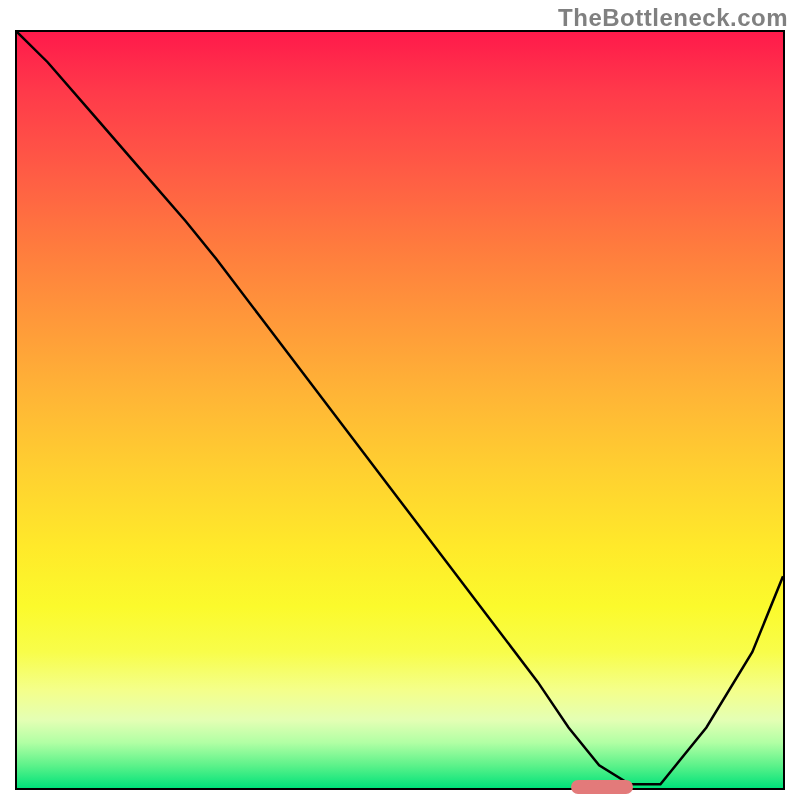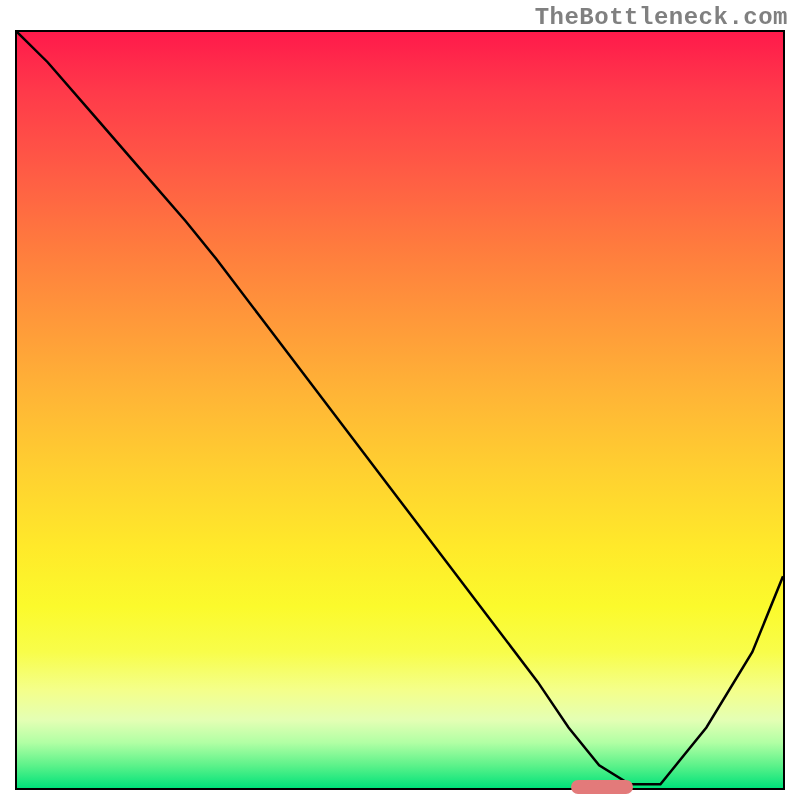--- a/index.html
+++ b/index.html
@@ -7,21 +7,21 @@
   .stage {
     position: relative;
     width: 800px;
     height: 800px;
     background: #ffffff;
   }
   .watermark {
     position: absolute;
     top: 4px;
     right: 12px;
-    font-family: Liberation Mono, monospace;
+    font-family: Liberation Sans, sans-serif;
     font-size: 24px;
     font-weight: bold;
     color: #808080;
     letter-spacing: 0.5px;
     text-align: right;
   }
   .plot-frame {
     position: absolute;
     left: 15px;
     top: 30px;

